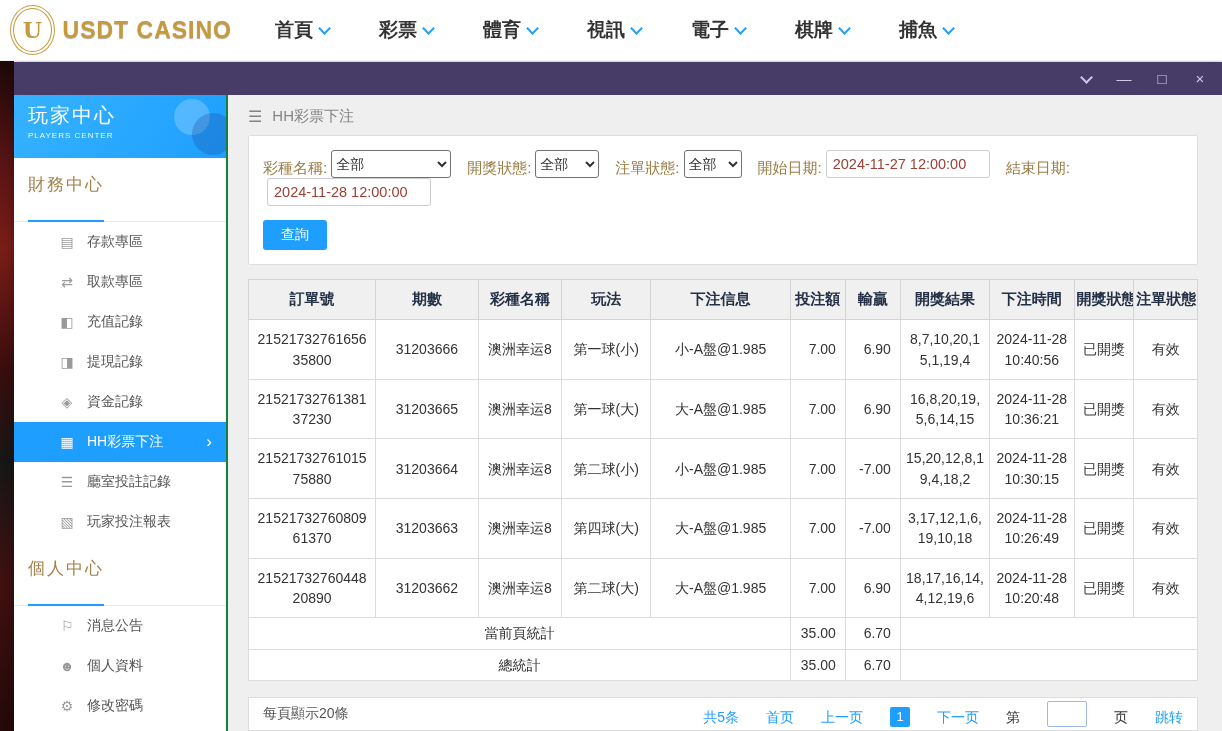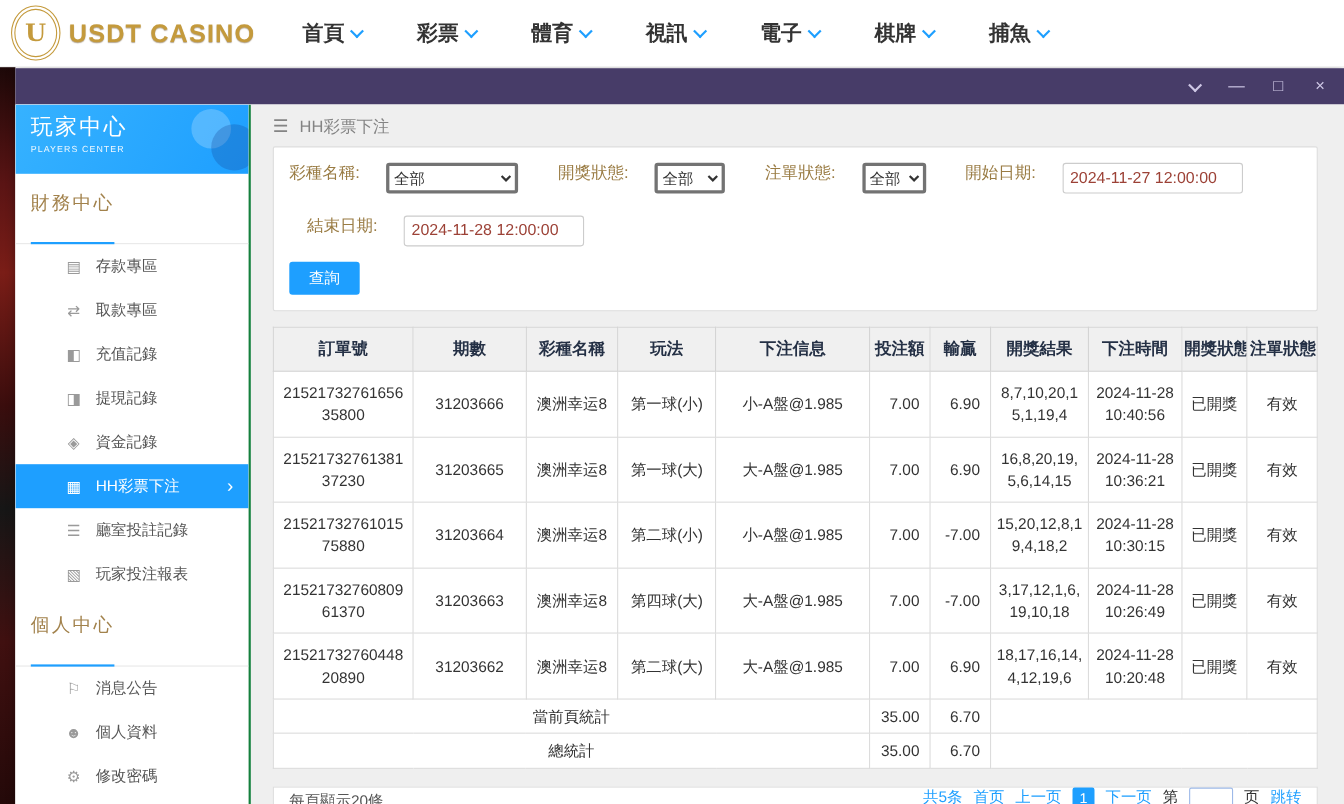--- a/index.html
+++ b/index.html
@@ -54,24 +54,24 @@
   .sb-item.active{background:#1E9FFF;color:#fff;}
   .sb-item.active .sb-icon{color:#fff;}
   .sb-arrow{position:absolute;right:14px;color:#fff;font-size:17px;}
   
   .content{flex:1;display:flex;flex-direction:column;overflow:hidden;}
   .breadcrumb{display:flex;align-items:center;height:36px;margin-top:10px;padding:0 20px;
     color:#848484;font-size:15px;}
   .bc-icon{margin-right:10px;font-size:16px;color:#848484;cursor:pointer;}
   .filter-card{margin:8px 24px 0 20px;background:#fff;border:1px solid #ddd;border-radius:2px;
     padding:14px;}
-  .filter-row{display:flex;align-items:flex-start;flex-wrap:wrap;gap:20px;}
+  .filter-row{display:flex;align-items:flex-end;flex-wrap:wrap;}
   .f-label{color:#9a7c44;font-size:15px;margin-left:16px;white-space:nowrap;}
   .f-label.first{margin-left:0;}
-  .f-select{margin-left:4px;border:3px solid #737373;border-radius:3px;height:28px;
+  .f-select{margin-left:4px;border:1px solid #737373;border-radius:3px;height:28px;
     font-size:14px;color:#333;background:#fff;font-family:inherit;}
   .f-select.wide{width:120px;}
   .f-select.mid{width:64px;}
   .f-select.small{width:58px;}
   .f-date{margin-left:4px;border:1px solid #ccc;border-radius:3px;height:26px;width:150px;
     font-size:14.5px;color:#9c4136;padding:0 6px;font-family:inherit;background:#fff;}
   .btn-search{margin-top:14px;background:#1E9FFF;color:#fff;border:none;border-radius:3px;
     height:30px;width:64px;font-size:14px;cursor:pointer;font-family:inherit;}
   
   .table-card{margin:14px 24px 0 20px;background:#fff;}
@@ -79,21 +79,21 @@
   table.bets th{background:#f0f0f0;border:1px solid #d4d4d4;padding:10px 2px;font-size:15px;
     color:#243045;font-weight:bold;white-space:nowrap;overflow:hidden;}
   table.bets td{border:1px solid #dcdcdc;padding:9px 5px;font-size:14px;color:#333;
     text-align:center;word-break:break-all;line-height:1.45;}
   table.bets td.num{text-align:right;padding-right:9px;}
   tr.summary td{padding:5px;}
   
   .pager-card{margin:16px 24px 0 20px;background:#fff;border:1px solid #ddd;height:52px;
     display:flex;align-items:center;justify-content:space-between;padding:0 14px;font-size:14px;}
   .pager-left{color:#555;}
-  .pager-right{display:flex;align-items:flex-start;gap:10px;color:#333;}
+  .pager-right{display:flex;align-items:flex-end;gap:27px;color:#333;}
   .pg-link{color:#1E9FFF;cursor:pointer;text-decoration:none;white-space:nowrap;}
   .pg-current{width:20px;height:20px;background:#1E9FFF;color:#fff;display:flex;
     align-items:center;justify-content:center;border-radius:2px;font-size:13px;cursor:pointer;}
   .pg-input{width:34px;height:22px;border:1px solid #9db9e8;border-radius:2px;}
 </style>
 </head>
 <body>
 
 <header class="topnav">
   <div class="brand">

